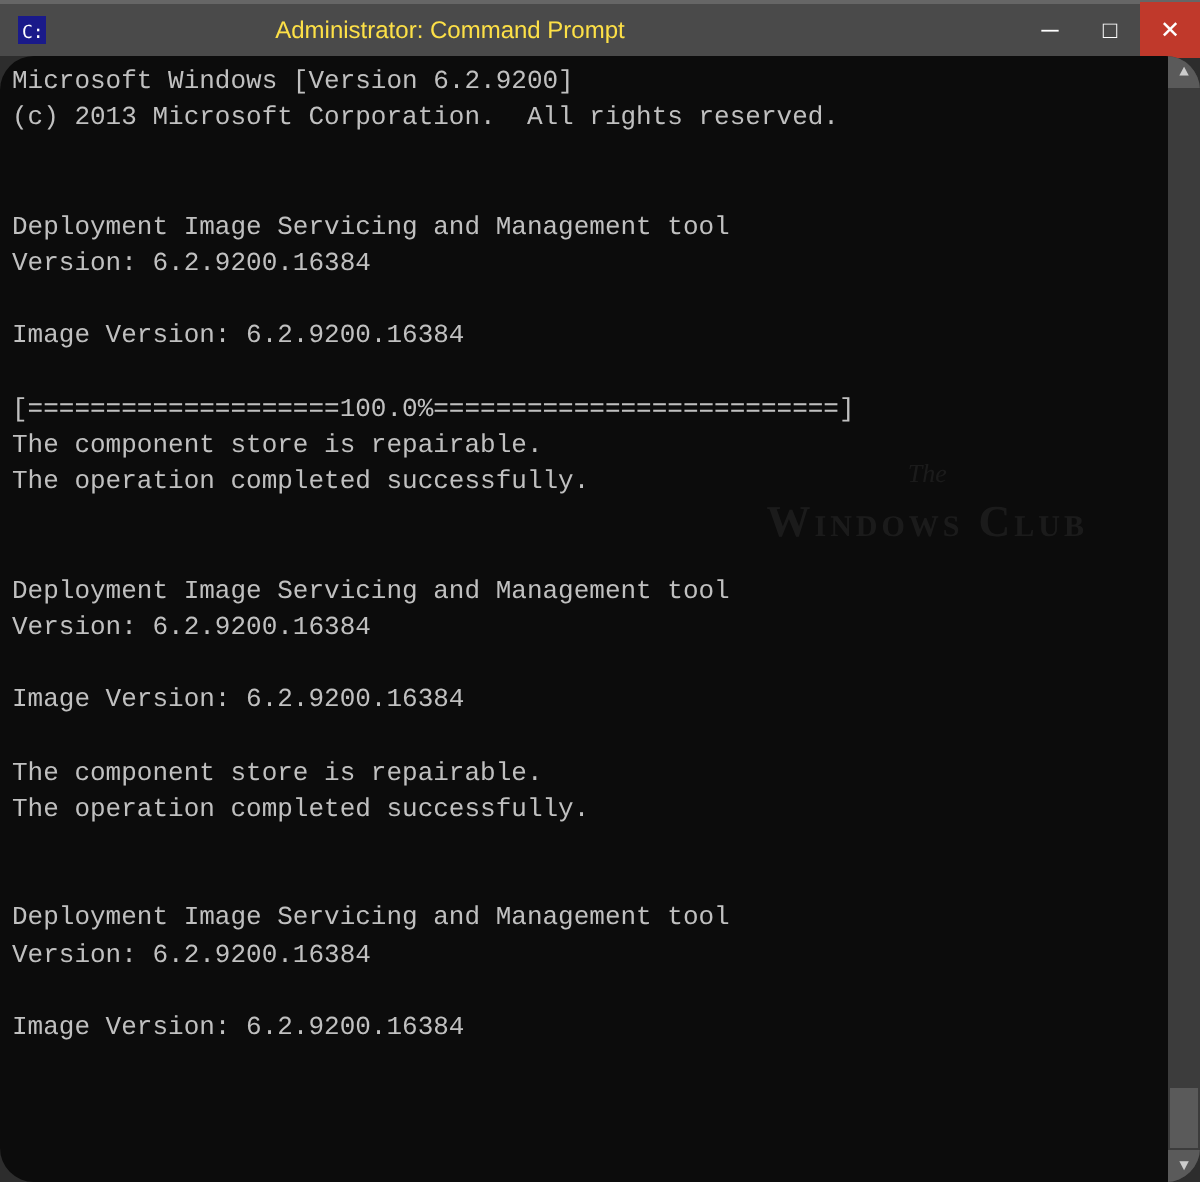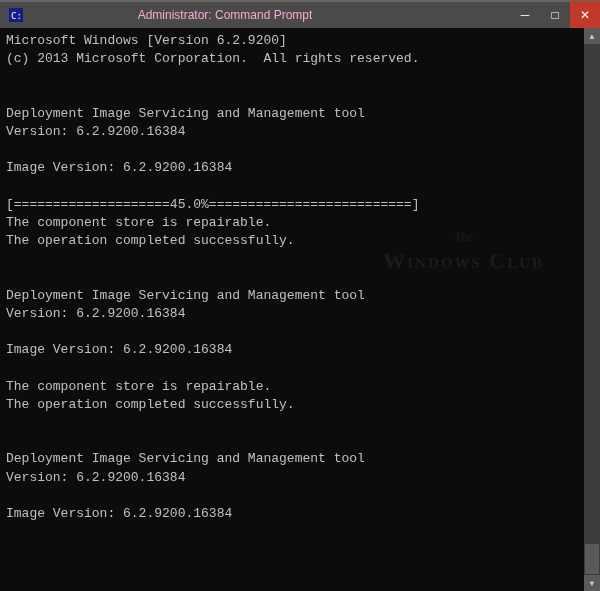--- a/index.html
+++ b/index.html
@@ -33,21 +33,21 @@
     }
     .title-bar-icon svg {
       width: 14px;
       height: 14px;
     }
     .title-bar-left {
       display: flex;
       align-items: center;
     }
     .title-bar-title {
-      color: #f9a8d4;
+      color: #fde047;
       font-size: 12px;
       font-family: 'Segoe UI', Arial, sans-serif;
       flex: 1;
       text-align: center;
       margin-right: 90px;
     }
     .title-bar-controls {
       display: flex;
       height: 28px;
     }
@@ -63,20 +63,21 @@
       cursor: pointer;
       background: transparent;
     }
     .title-btn.close { background: #c0392b; }
 
     
     .main-area {
       display: flex;
       flex: 1;
       overflow: hidden;
+      border-radius: 17px;
     }
 
     
     .terminal {
       background: #0c0c0c;
       color: #c0c0c0;
       font-size: 13px;
       line-height: 1.4;
       padding: 4px 4px 4px 6px;
       flex: 1;
@@ -175,21 +176,21 @@
 
     <div class="terminal-line">Microsoft Windows [Version 6.2.9200]</div>
       <div class="terminal-line">(c) 2013 Microsoft Corporation.  All rights reserved.</div>
       <div class="terminal-line">&nbsp;</div>
       <div class="terminal-line">&nbsp;</div>
       <div class="terminal-line">Deployment Image Servicing and Management tool</div>
       <div class="terminal-line">Version: 6.2.9200.16384</div>
       <div class="terminal-line">&nbsp;</div>
       <div class="terminal-line">Image Version: 6.2.9200.16384</div>
       <div class="terminal-line">&nbsp;</div>
-      <div class="terminal-line">[====================45.0%==========================]</div>
+      <div class="terminal-line">[====================100.0%==========================]</div>
       <div class="terminal-line">The component store is repairable.</div>
       <div class="terminal-line">The operation completed successfully.</div>
       <div class="terminal-line">&nbsp;</div>
       <div class="terminal-line">&nbsp;</div>
       <div class="terminal-line">Deployment Image Servicing and Management tool</div>
       <div class="terminal-line">Version: 6.2.9200.16384</div>
       <div class="terminal-line">&nbsp;</div>
       <div class="terminal-line">Image Version: 6.2.9200.16384</div>
       <div class="terminal-line">&nbsp;</div>
       <div class="terminal-line">The component store is repairable.</div>

